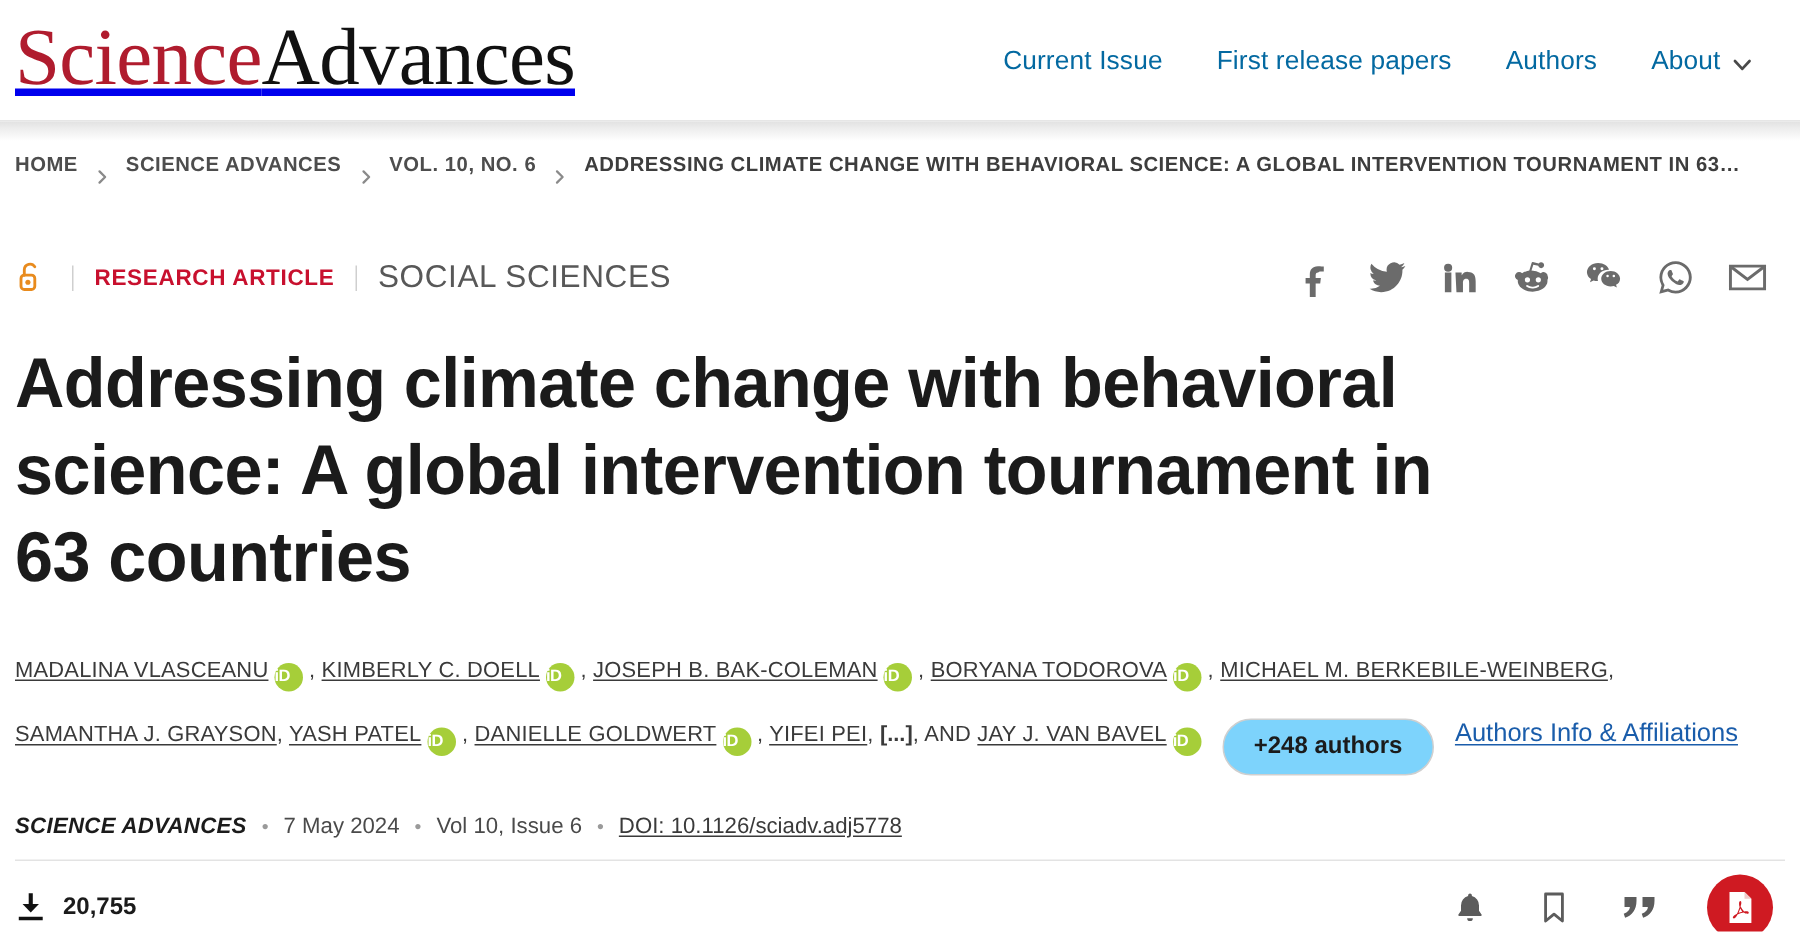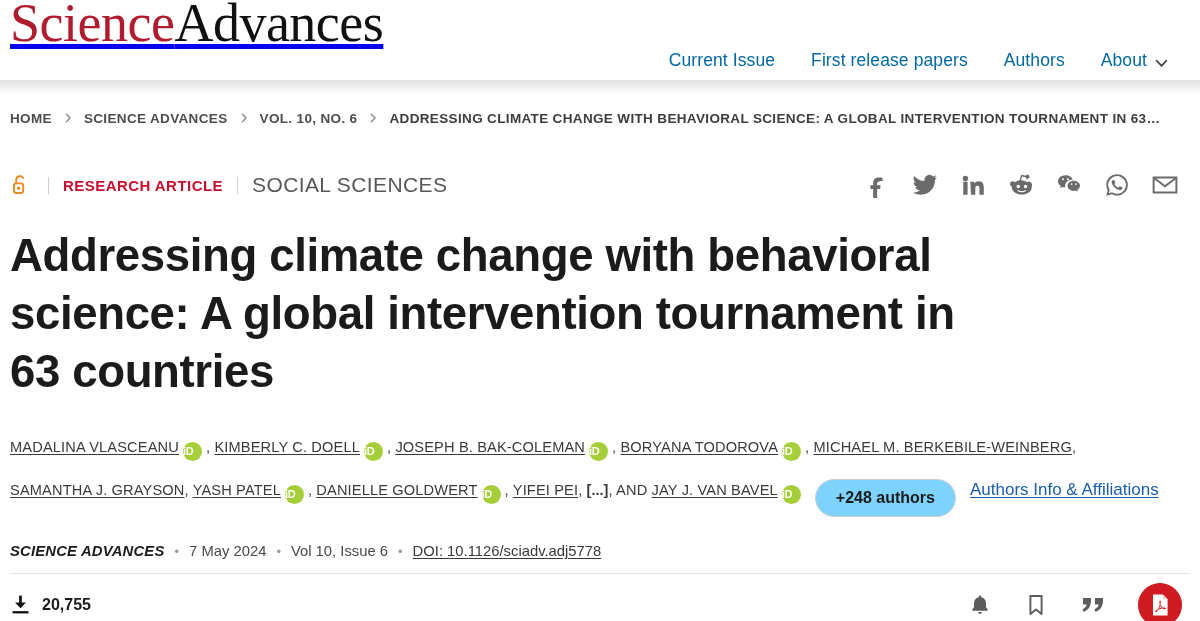--- a/index.html
+++ b/index.html
@@ -12,24 +12,23 @@
     font-family: "Liberation Sans", sans-serif;
     -webkit-font-smoothing: antialiased;
     overflow: hidden;
   }
 
   
   .masthead {
     height: 80px;
     background: #fff;
     display: flex;
-    align-items: flex-start;
+    align-items: center;
     padding: 0 28px 0 10px;
     position: relative;
-    flex-direction: column;
   }
   .logo {
     font-family: "Liberation Serif", serif;
     font-size: 54px;
     line-height: 1;
     letter-spacing: -0.5px;
     white-space: nowrap;
     margin-top: -4px;
   }
   .logo .sci { color: #b01c2e; }
@@ -54,21 +53,20 @@
 
   .header-shadow {
     height: 14px;
     background: linear-gradient(to bottom, #e2e2e2 0%, #ededed 35%, #f8f8f8 75%, #ffffff 100%);
     border-top: 1px solid #e6e6e6;
   }
 
   
   .breadcrumb {
     display: flex;
-    align-items: center;
     gap: 11px;
     padding: 8px 10px 0 10px;
     height: 40px;
     white-space: nowrap;
     overflow: hidden;
   }
   .crumb {
     font-size: 13.5px;
     font-weight: bold;
     letter-spacing: 0.35px;

